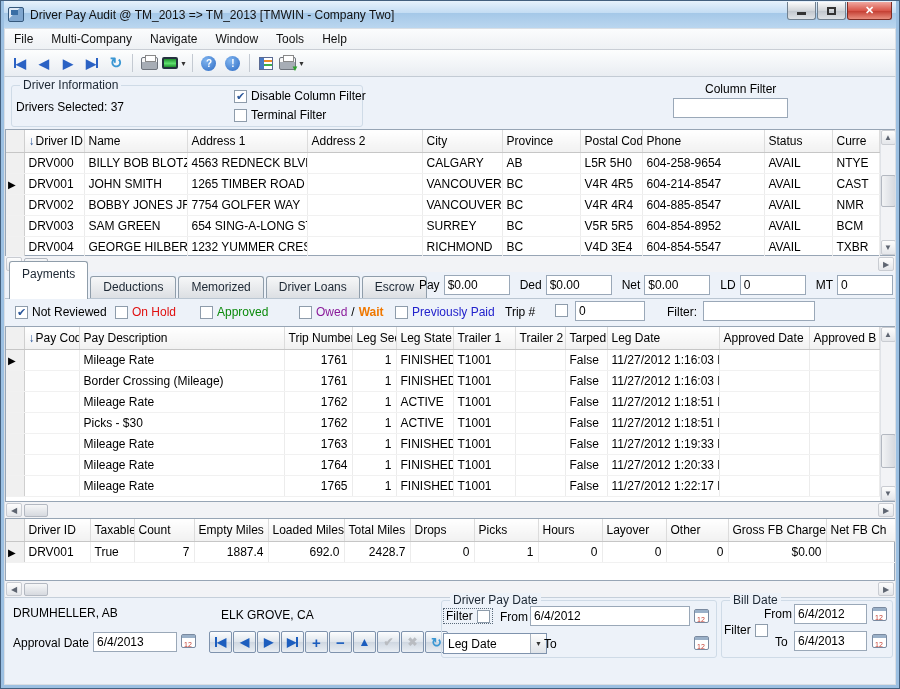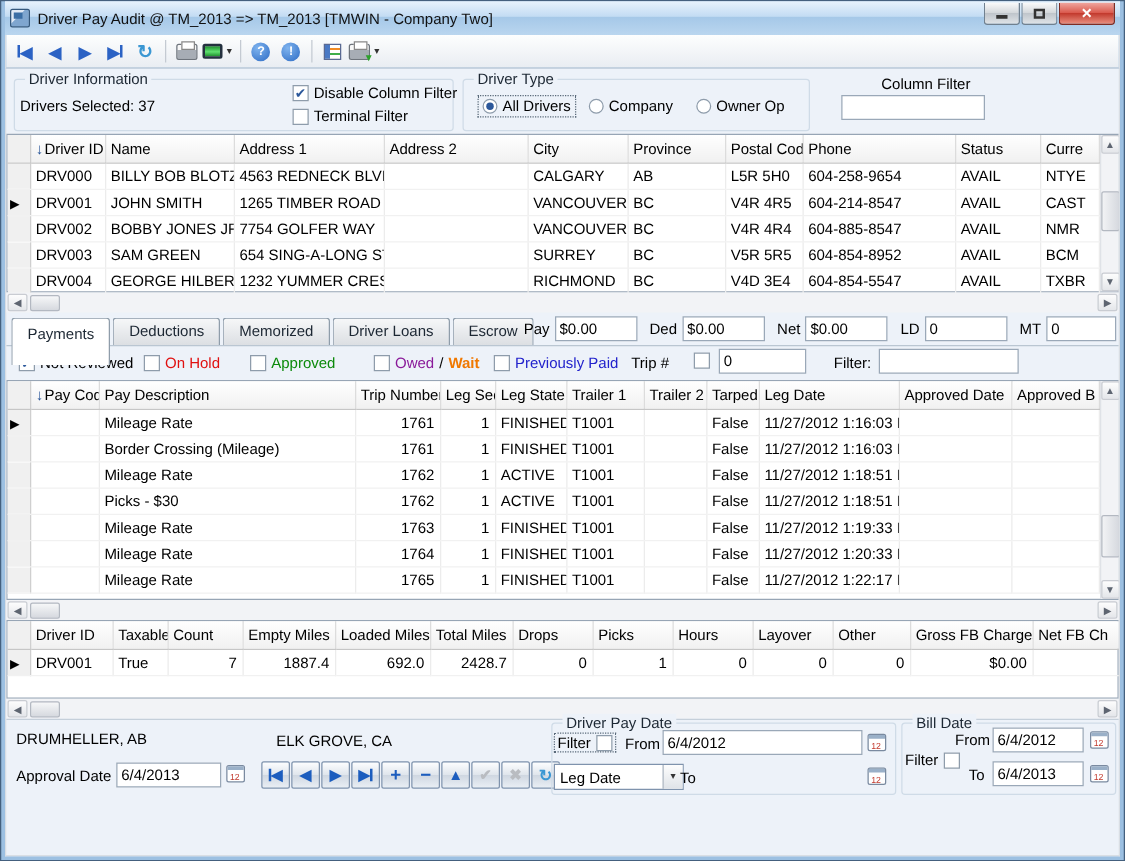--- a/index.html
+++ b/index.html
@@ -91,21 +91,21 @@
   .hscroll .sarrow { width:16px; height:14px; display:flex; align-items:center; justify-content:center;
     background:linear-gradient(#fdfdfd,#e4e6ea); border:1px solid #c9ccd2; border-radius:2px; }
   .hthumb { width:24px; height:13px; background:linear-gradient(#f6f7f8,#d6d9df); border:1px solid #b3b8c1;
     border-radius:2px; margin-left:2px; }
   .hspacer { flex:1; }
   
   .tabrow { height:27px; display:flex; align-items:flex-end; padding-left:4px; position:relative;
     border-bottom:1px solid #bac6d2; font-size:12px; }
   .tab { padding:3px 12px 4px 12px; background:linear-gradient(#f6f7f8,#dcdfe3); border:1px solid #8f9daa;
     border-bottom:none; border-radius:3px 3px 0 0; margin-right:2px; color:#1c2733; }
-  .tab.active { background:#fff; height:38px; position:relative; top:16px; z-index:2; padding-top:5px; }
+  .tab.active { background:#fff; height:38px; position:relative; top:1px; z-index:2; padding-top:5px; }
   .totals { position:absolute; right:0; bottom:3px; display:flex; align-items:center; gap:4px;
     padding-right:2px; }
   .totals label { margin-left:6px; }
   .totals .field { width:66px; }
   
   .filterrow { height:27px; position:relative; font-size:12px; }
   .filterrow > * { position:absolute; top:6px; }
   .red { color:#e01010; } .green { color:#0b8a0b; } .purple { color:#8a1a9a; }
   .orange { color:#f07800; font-weight:bold; } .blue { color:#2222cc; }
   
@@ -148,20 +148,28 @@
         </span>
       <span class="wbtn">
           <span class="glyph-restore"></span>
         </span>
       <span class="wbtn close">
           <span>✕</span>
         </span>
     </span>
   </div>
 
+  <div class="menubar">
+    <span class="menuitem">File</span>
+    <span class="menuitem">Multi-Company</span>
+    <span class="menuitem">Navigate</span>
+    <span class="menuitem">Window</span>
+    <span class="menuitem">Tools</span>
+    <span class="menuitem">Help</span>
+  </div>
 
   <div class="toolbar">
     <span class="tbtn"><span class="vbar"></span>◀</span>
     <span class="tbtn">◀</span>
     <span class="tbtn">▶</span>
     <span class="tbtn">▶<span class="vbar"></span></span>
     <span class="tbtn">
         <span class="refresh-glyph">↻</span>
       </span>
     <span class="tsep"></span>
@@ -195,35 +203,20 @@
       <div class="groupbox" style="left:6px; top:8px; width:352px; height:42px;">
         <span class="legend">Driver Information</span>
         <span style="position:absolute; left:4px; top:14px;">Drivers Selected: 37</span>
         <span class="cb" style="position:absolute; left:222px; top:3px;">
           <span class="cbbox">✔</span>
           <span>Disable Column Filter</span>
         </span>
         <span class="cb" style="position:absolute; left:222px; top:22px;">
           <span class="cbbox"></span>
           <span>Terminal Filter</span>
-        </span>
-      </div>
-      <div class="groupbox" style="left:365px; top:8px; width:278px; height:42px;">
-        <span class="legend">Driver Type</span>
-        <span class="cb" style="position:absolute; left:12px; top:13px; outline:1px dotted #5a6a7a; padding:1px 3px;">
-          <span class="radio sel"></span>
-          <span>All Drivers</span>
-        </span>
-        <span class="cb" style="position:absolute; left:100px; top:14px;">
-          <span class="radio"></span>
-          <span>Company</span>
-        </span>
-        <span class="cb" style="position:absolute; left:186px; top:14px;">
-          <span class="radio"></span>
-          <span>Owner Op</span>
         </span>
       </div>
       <span style="position:absolute; left:700px; top:5px;">Column Filter</span>
       <input class="field" style="position: absolute; left: 668px; top: 21px; width: 115px;" value="">
     </div>
 
     <div class="gridwrap g1">
       <table style="width:873px;">
         <colgroup>
             <col style="width:18px">

